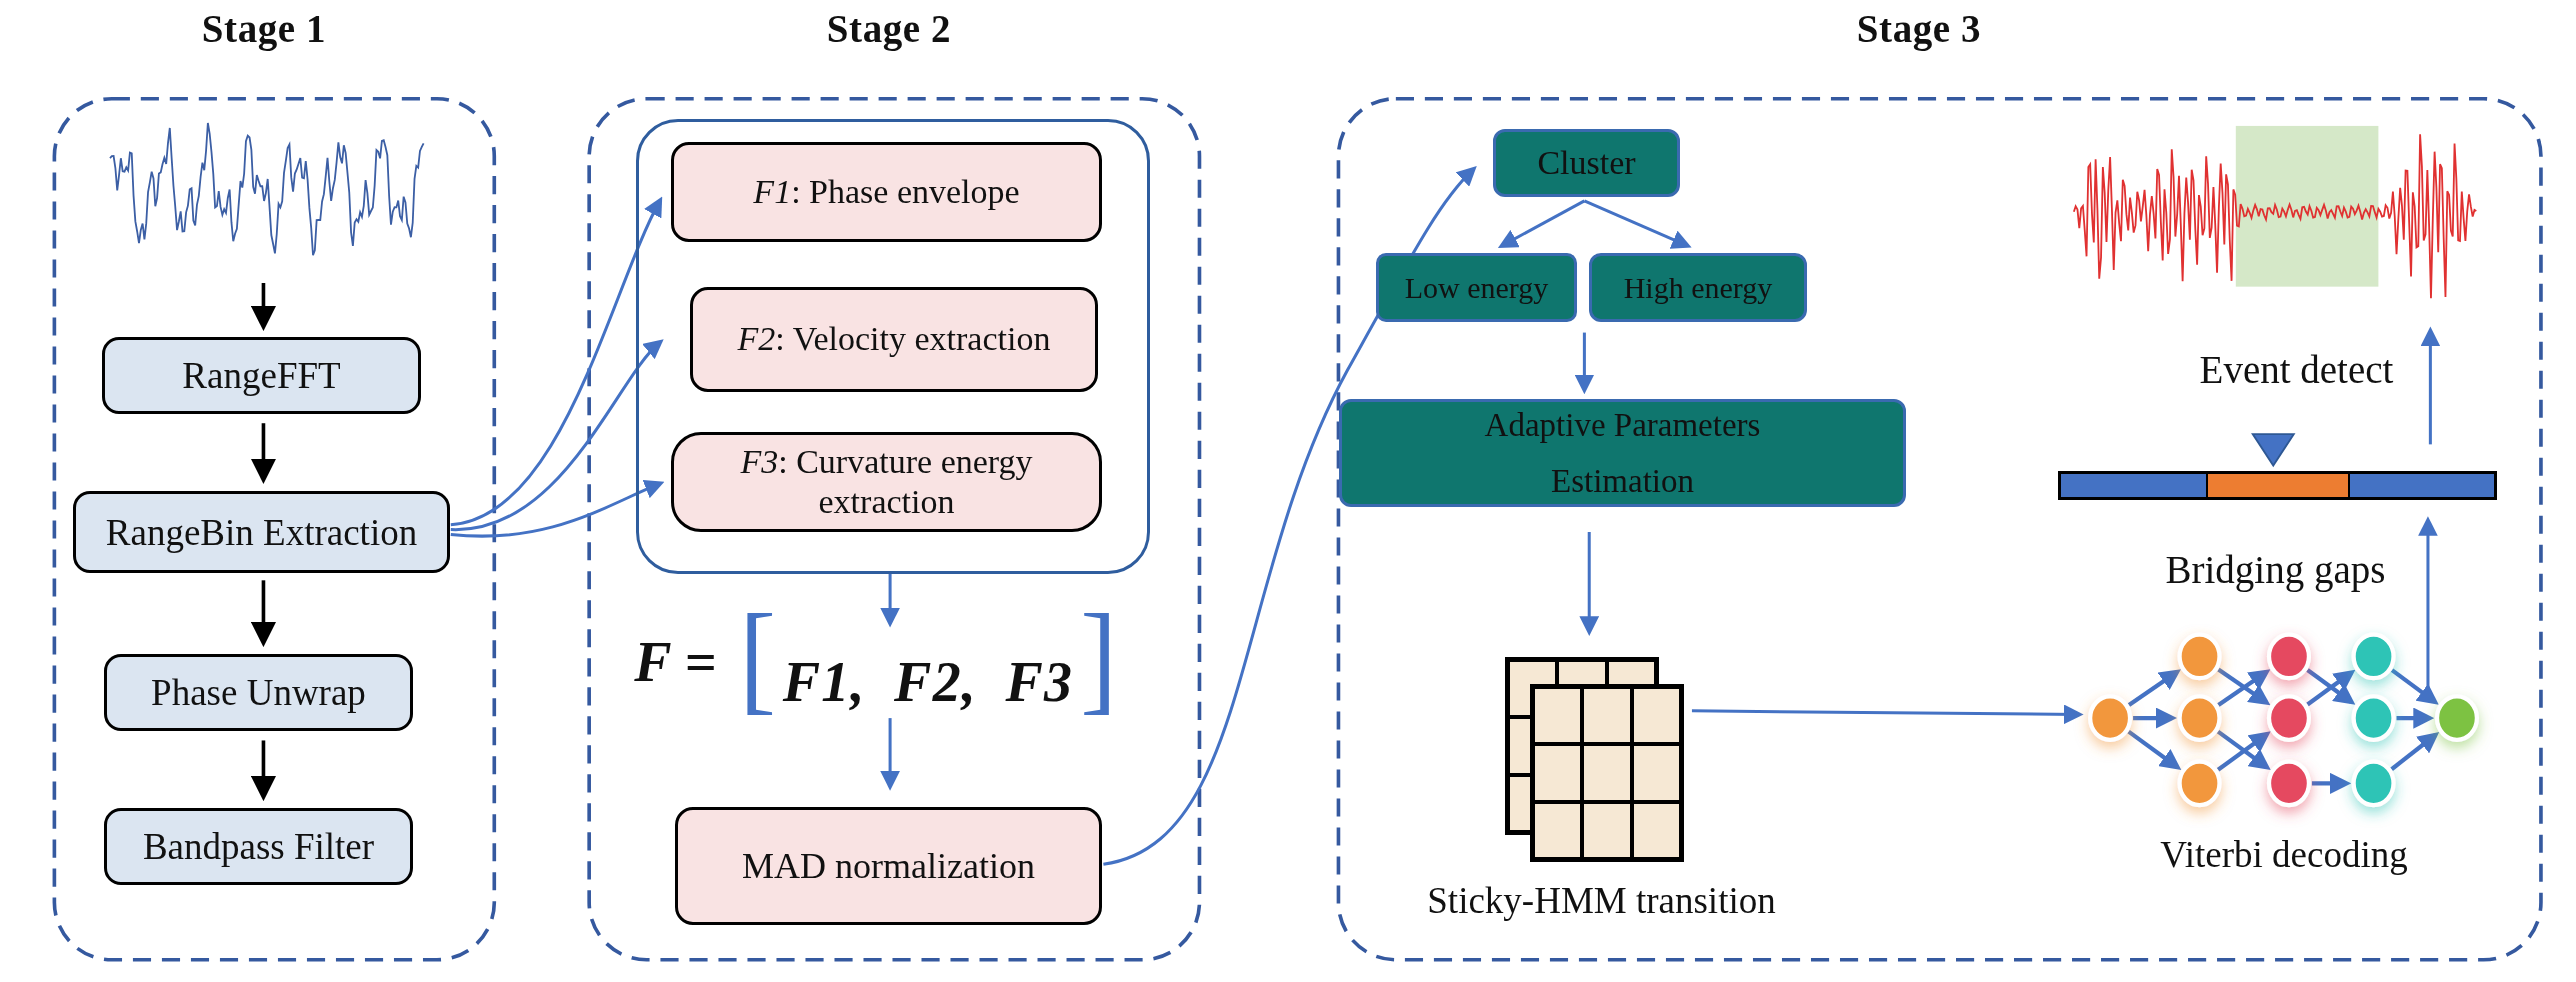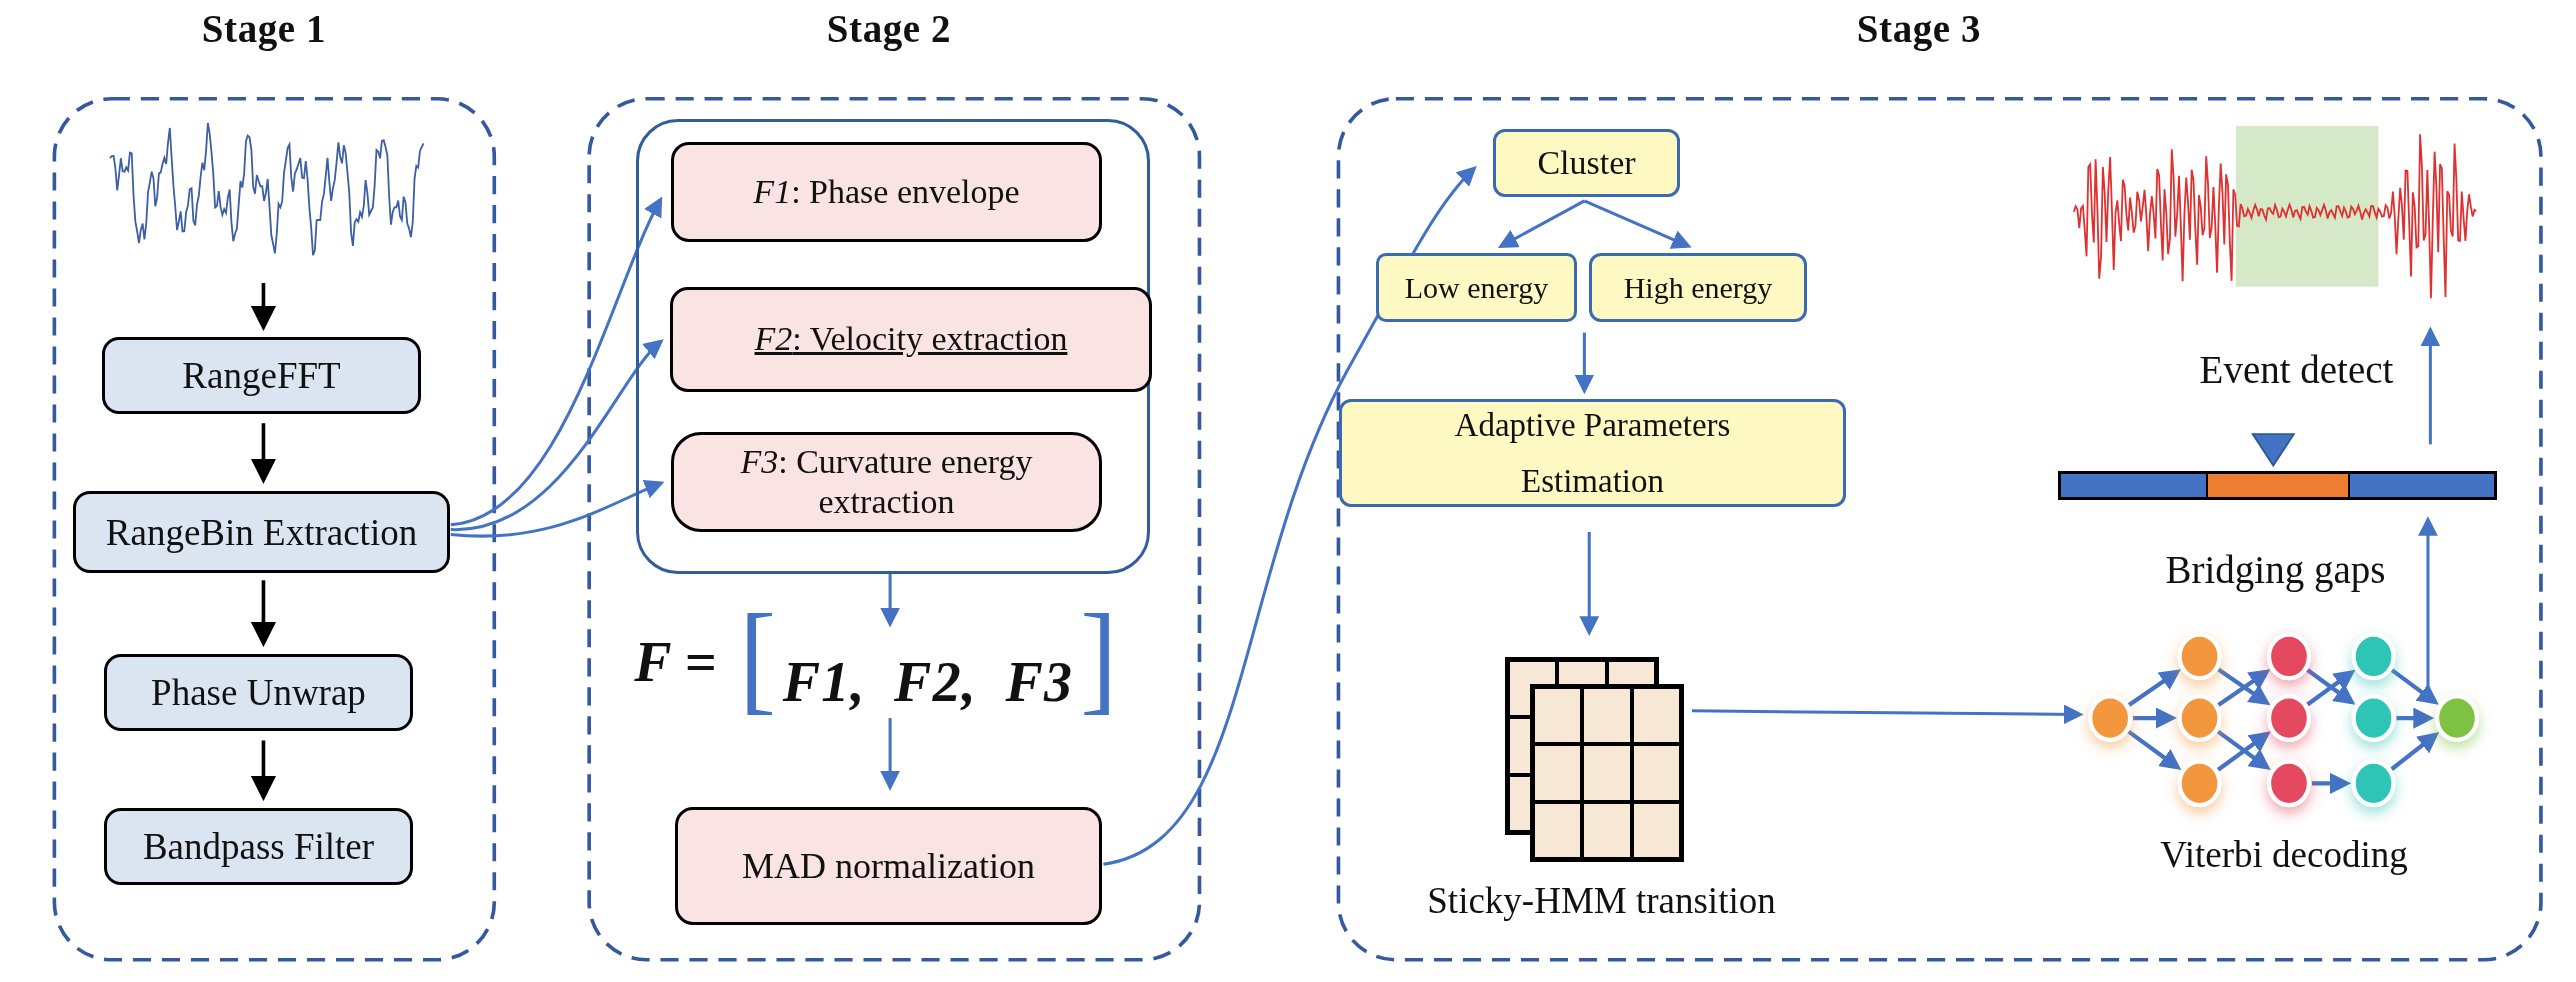--- a/index.html
+++ b/index.html
@@ -5,21 +5,21 @@
   html,body{margin:0;padding:0;background:#ffffff;}
   .canvas{
     position:relative;width:2576px;height:983px;background:#fff;overflow:hidden;
     font-family:"Liberation Serif","DejaVu Serif",serif;color:var(--text,#111);
   }
   #overlay{position:absolute;left:0;top:0;width:2576px;height:983px;pointer-events:none;}
   .stage-title{position:absolute;font-size:39px;font-weight:bold;text-align:center;letter-spacing:0.6px;}
   .box{position:absolute;display:flex;align-items:center;justify-content:center;text-align:center;box-sizing:border-box;}
   .sbox{background:var(--stage1-box-fill);border:3px solid #000;border-radius:17px;font-size:37px;}
   .pbox{background:var(--pink-box-fill);border:3px solid #000;border-radius:18px;font-size:34px;line-height:1.18;padding:0 14.5px;}
-  .bluebox{background:#fef9c3;border:3px solid var(--blue-box-border);border-radius:12px;font-size:30px;}
+  .bluebox{background:#0f766e;border:3px solid var(--blue-box-border);border-radius:12px;font-size:30px;}
   .inner-rect{position:absolute;border:3.6px solid var(--inner-border);border-radius:42px;background:transparent;}
   .it{font-style:italic;}
   .formula{position:absolute;display:flex;align-items:center;justify-content:center;}
   .formula .lhs,.formula .body{font-size:56px;font-weight:bold;font-style:italic;white-space:pre;}
   .formula .body{word-spacing:13.3px;letter-spacing:1.2px;margin-top:40px;}
   .formula .bracket{color:var(--arrow-blue);font-size:130px;font-weight:400;line-height:0.8;transform:scaleY(.95) scaleX(.85);margin:0 3.6px;position:relative;top:-4.8px;}
   .formula .lhs{margin-right:15.7px;}
   .hmm-grid{position:absolute;display:grid;grid-template-columns:repeat(3,1fr);grid-template-rows:repeat(3,1fr);background:var(--grid-fill);border:3.6px solid #000;box-sizing:border-box;}
   .hmm-cell{border:2.4px solid #000;background:var(--grid-fill);}
   .plain-label{position:absolute;font-size:37px;text-align:center;}
@@ -121,21 +121,21 @@
       <span>Bandpass Filter</span>
     </div>
   <div class="box sbox" style="left:104px;top:654px;width:309px;height:77px;">
       <span>Phase Unwrap</span>
     </div>
 
   <div class="inner-rect" style="left:636px;top:119px;width:508px;height:449px;"></div>
   <div class="box pbox" style="left:671px;top:142px;width:431px;height:100px;">
     <span><span class="it">F1</span><span>: Phase envelope</span></span>
   </div>
-  <div class="box pbox" style="left:670px;top:287px;width:482px;height:105px;text-decoration:underline;">
+  <div class="box pbox" style="left:690px;top:287px;width:408px;height:105px;">
     <span><span class="it">F2</span><span>: Velocity extraction</span></span>
   </div>
   <div class="box pbox" style="left:671px;top:432px;width:431px;height:100px;border-radius:30px;">
     <span><span class="it">F3</span><span>: Curvature energy extraction</span></span>
   </div>
 
   <div class="formula" style="left:622px;top:604px;width:514px;height:115px;">
     <span class="lhs">F =</span>
     <span class="bracket">[</span>
     <span class="body">F1, F2, F3</span>
@@ -148,21 +148,21 @@
 
   <div class="box bluebox" style="left:1493px;top:129px;width:187px;height:68px;font-size:34px;">
       <span>Cluster</span>
     </div>
   <div class="box bluebox" style="left:1376px;top:253px;width:201px;height:69px;border-radius:10px;">
       <span>Low energy</span>
     </div>
   <div class="box bluebox" style="left:1589px;top:253px;width:218px;height:69px;">
       <span>High energy</span>
     </div>
-  <div class="box bluebox" style="left:1339px;top:399px;width:507px;height:108px;font-size:33px;flex-direction:column;line-height:1.3;gap:13px;">
+  <div class="box bluebox" style="left:1339px;top:399px;width:567px;height:108px;font-size:33px;flex-direction:column;line-height:1.3;gap:13px;">
     <span>Adaptive Parameters</span>
     <span>Estimation</span>
   </div>
 
   <div class="hmm-grid" style="left:1505px;top:657px;width:154px;height:178px;">
       <div class="hmm-cell"></div>
       <div class="hmm-cell"></div>
       <div class="hmm-cell"></div>
       <div class="hmm-cell"></div>
       <div class="hmm-cell"></div>

